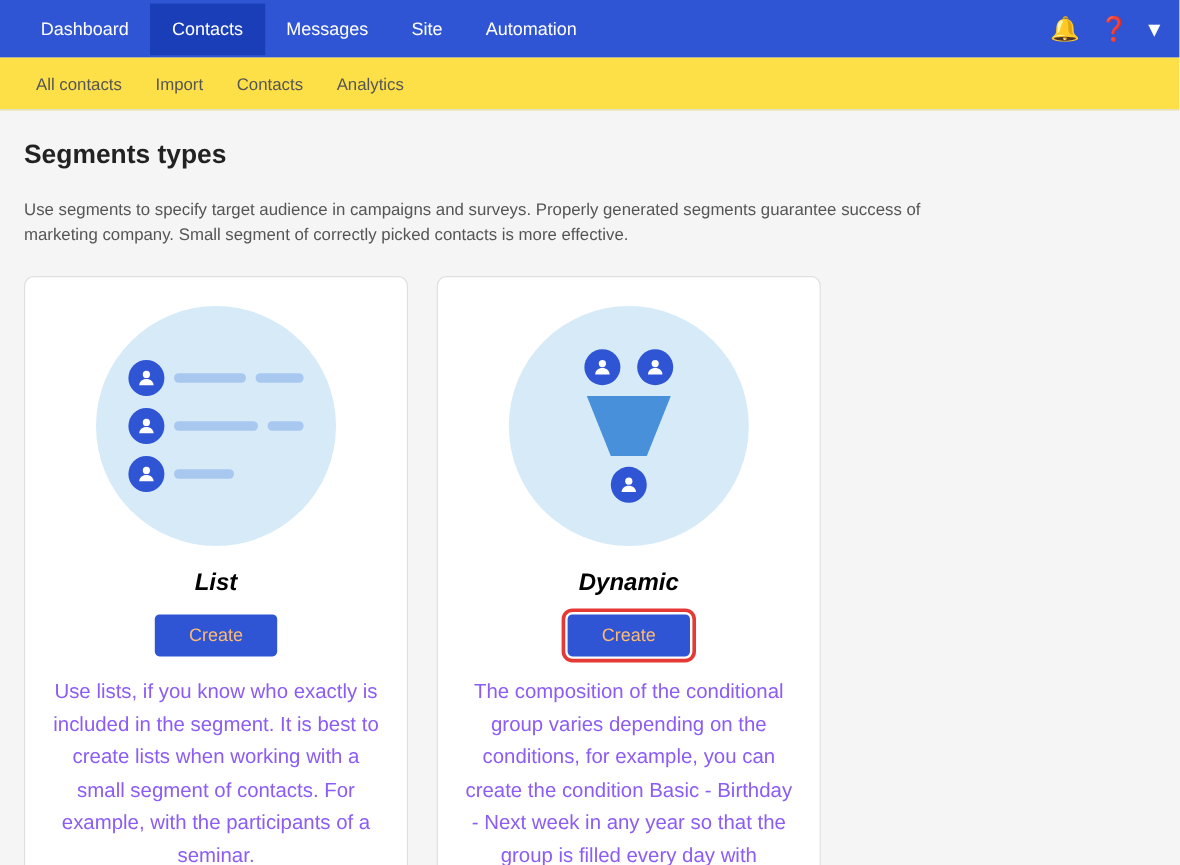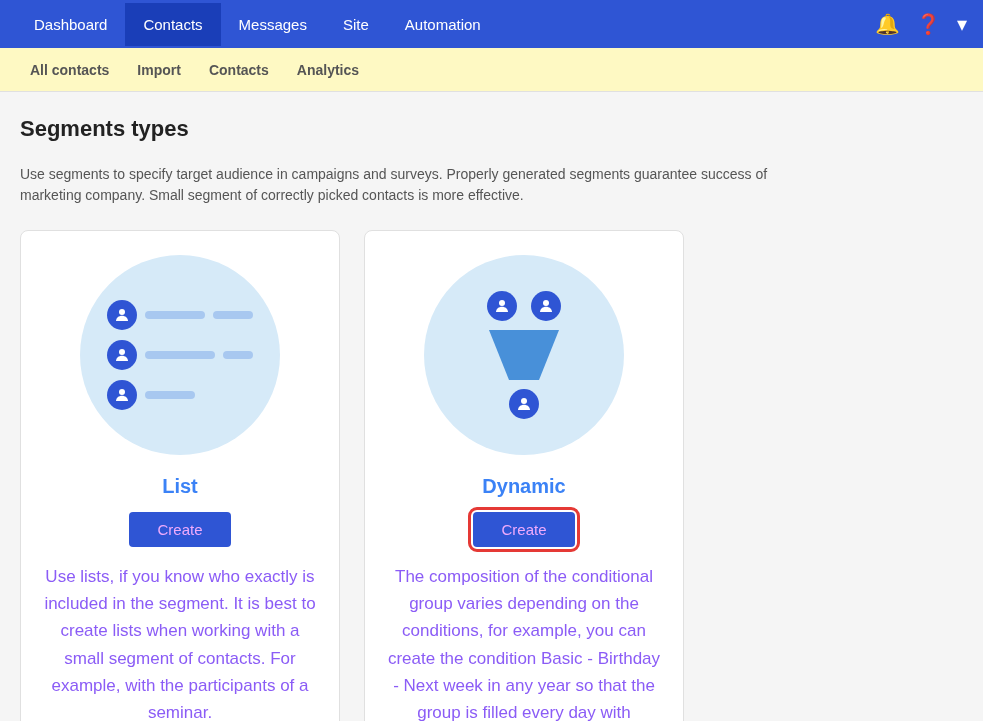--- a/index.html
+++ b/index.html
@@ -32,27 +32,26 @@
       gap: 16px;
     }
     .top-nav-right span {
       color: #fff;
       font-size: 20px;
       cursor: pointer;
     }
 
     
     .sub-nav {
-      background: #fef9c3;
+      background: #fde047;
       display: flex;
       align-items: center;
       padding: 0 16px;
       border-bottom: 1px solid #e0e0e0;
       height: 44px;
-      font-weight: bold;
     }
     .sub-nav a {
       color: #555;
       text-decoration: none;
       padding: 0 14px;
       font-size: 14px;
       height: 44px;
       display: flex;
       align-items: center;
     }
@@ -135,27 +134,28 @@
     }
     .line-short {
       height: 8px;
       border-radius: 4px;
       background: #a8c8f0;
     }
 
     .card-type-label {
       font-size: 20px;
       font-weight: bold;
-      color: #3b82f6;
+      color: #000000;
       margin-bottom: 14px;
+      font-style: italic;
     }
 
     .create-btn {
       background: #2f55d4;
-      color: #f0abfc;
+      color: #fdba74;
       border: none;
       border-radius: 4px;
       padding: 9px 28px;
       font-size: 15px;
       cursor: pointer;
       margin-bottom: 16px;
     }
     .create-btn.highlighted {
       outline: 3px solid #e53935;
       outline-offset: 2px;

